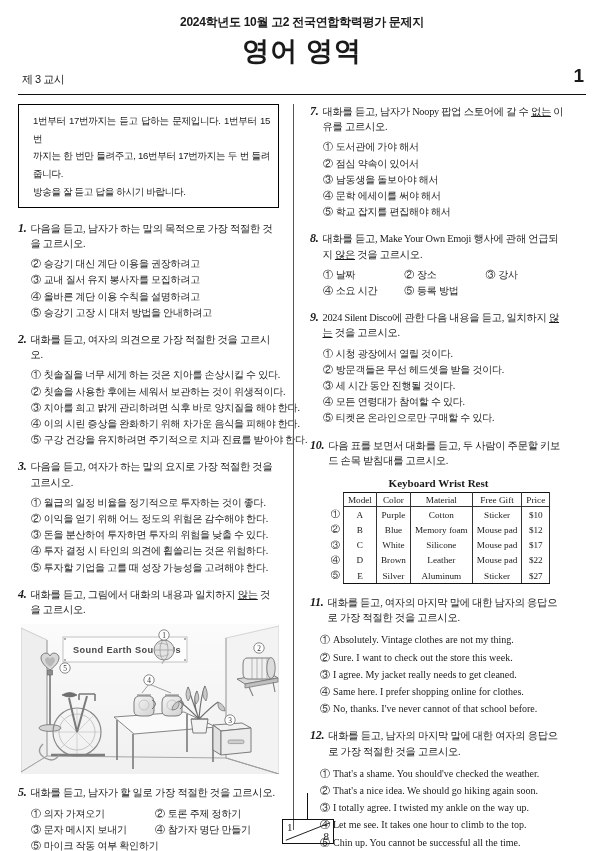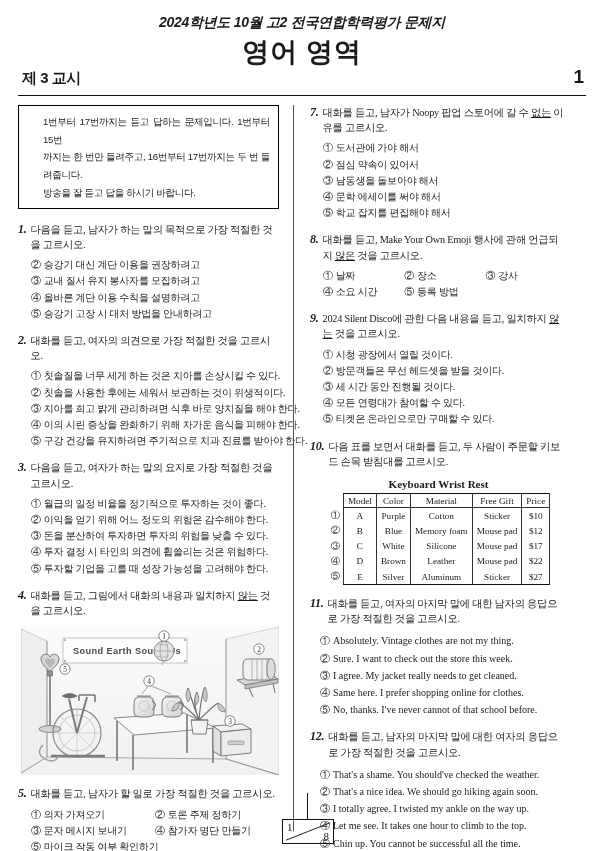--- a/index.html
+++ b/index.html
@@ -15,44 +15,43 @@
     position:relative;
     width:604px;height:851px;
     box-sizing:border-box;
     padding:10px 18px 0 18px;
   }
   
   .hdr-line1{
     text-align:center;
     font-family:"Liberation Sans", sans-serif;
     font-weight:bold;
-    font-size:14px;
+    font-size:12px;
     letter-spacing:-0.3px;
     margin:4px 0 2px 0;
-    font-style:italic;
   }
   .hdr-line2{
     text-align:center;
     font-family:Liberation Serif, serif;
     font-weight:bold;
     font-size:27px;
     letter-spacing:1px;
     margin:2px 0 2px 0;
   }
   .hdr-row3{
     display:flex;
     align-items:flex-end;
     justify-content:space-between;
     margin-top:-6px;
     padding:0 2px 0 4px;
   }
   .hdr-period{
     font-family:"Liberation Sans", sans-serif;
-    font-weight:bold;
-    font-size:15px;
+    font-weight:normal;
+    font-size:11px;
     letter-spacing:-0.5px;
   }
   .hdr-pageno{
     font-family:"Liberation Sans", sans-serif;
     font-weight:bold;
     font-size:19px;
   }
   .hdr-rule{
     border:none;
     border-top:1.6px solid #111;
@@ -72,21 +71,21 @@
   .col-right{padding-left:13px;}
   .col-divider{
     width:1px;
     background:#555;
     margin:0 3px 0 5px;
     align-self:stretch;
   }
   
   .directions{
     border:1.2px solid #000;
-    padding:7px 8px 6px 24px;
+    padding:7px 8px 6px 14px;
     font-family:"Liberation Sans", sans-serif;
     font-size:9.6px;
     line-height:1.85;
     letter-spacing:-0.35px;
     text-align:justify;
     margin-bottom:13px;
   }
   .directions p{margin:0;}
   
   .q{margin-bottom:11px;}

